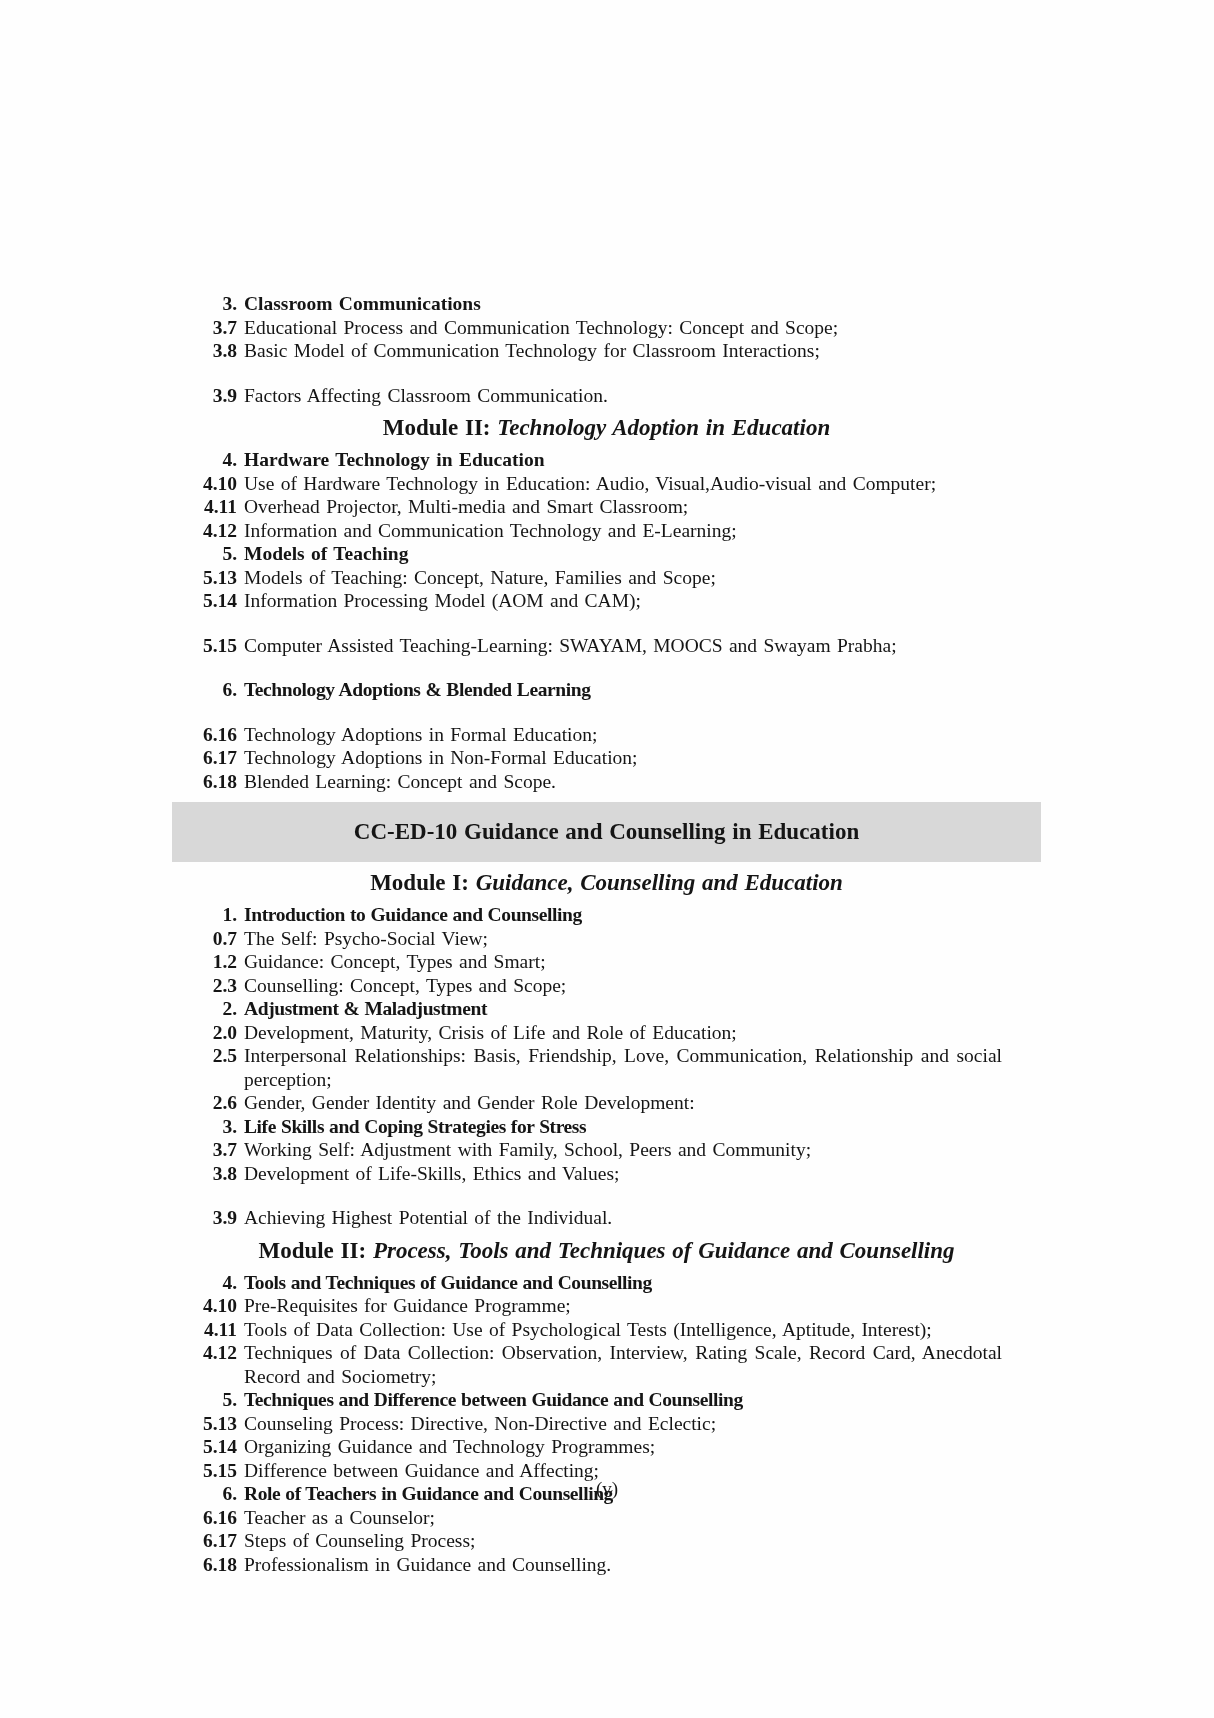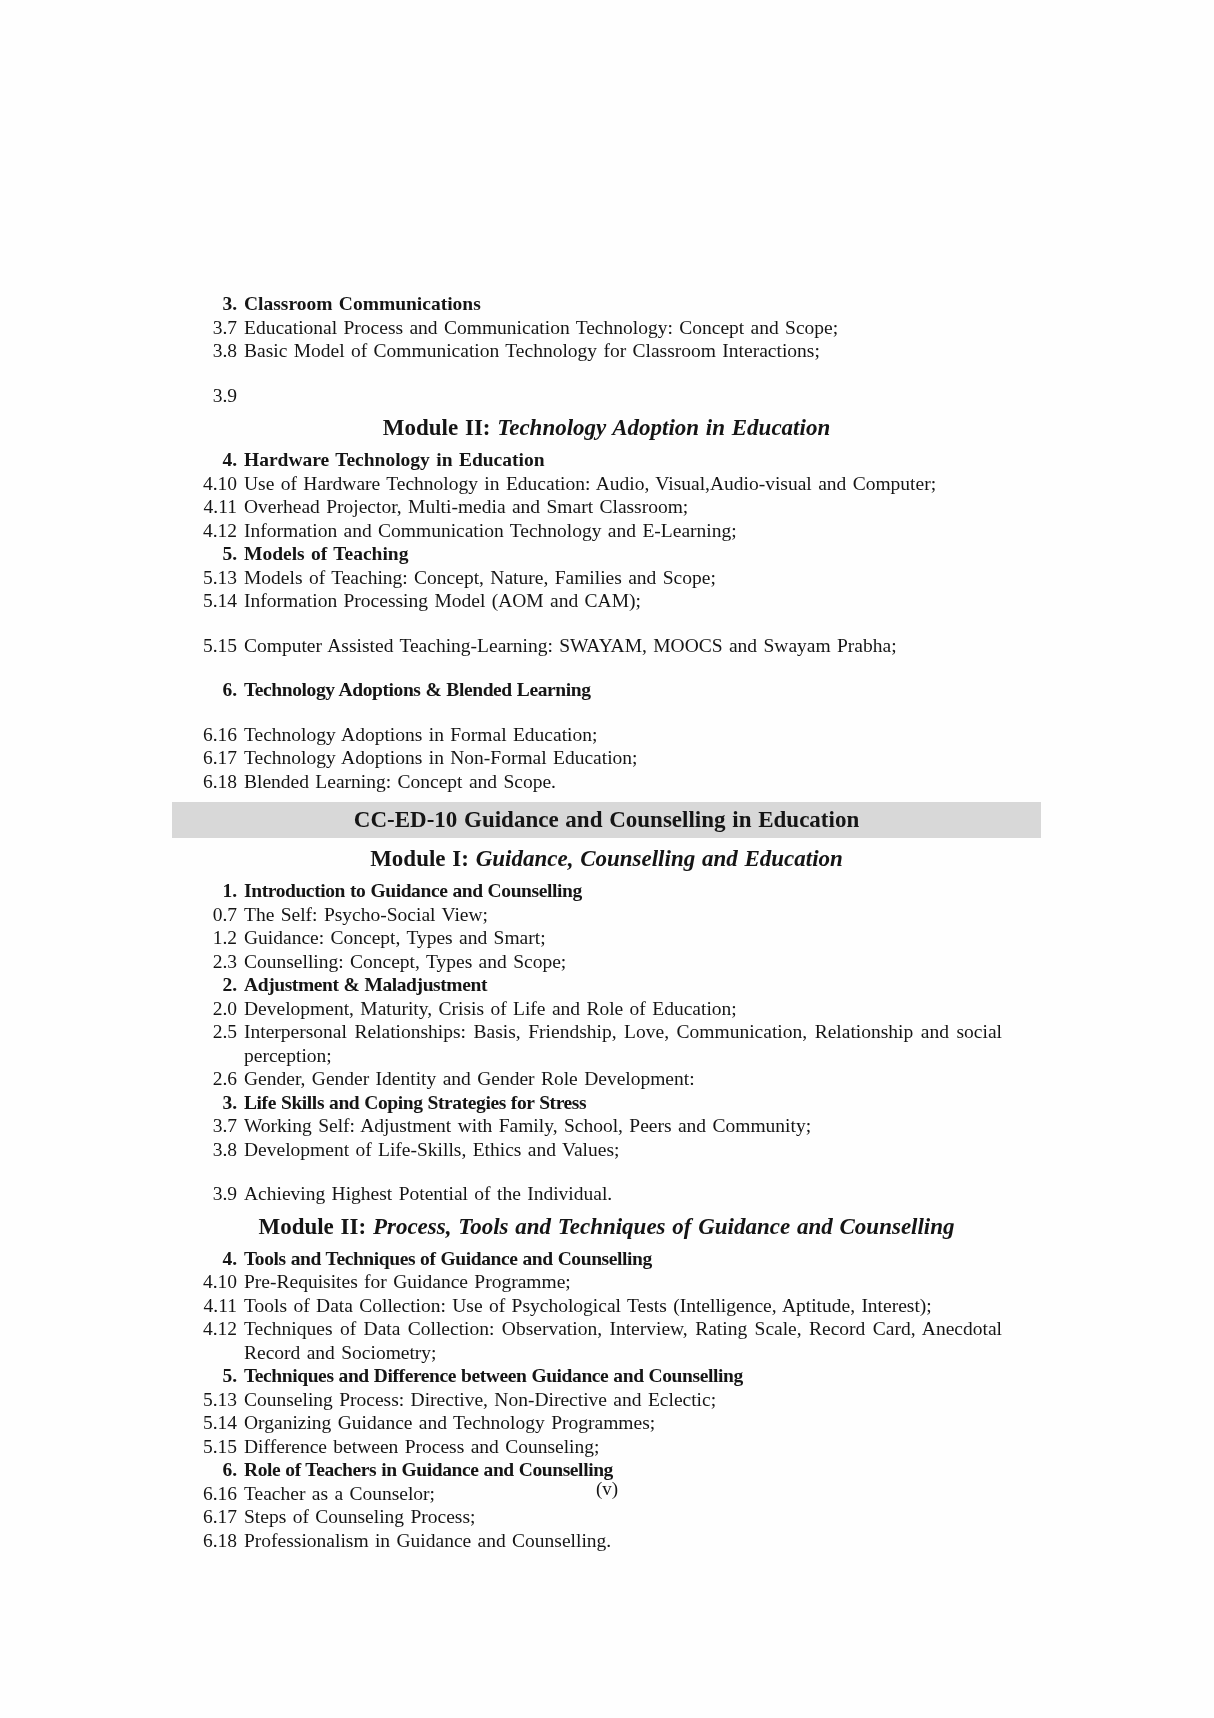--- a/index.html
+++ b/index.html
@@ -26,20 +26,21 @@
     display: flex;
     align-items: baseline;
     padding-right: 39px;
     font-size: 19.5px;
     line-height: 23.5px;
   }
   .num {
     flex: 0 0 65px;
     text-align: right;
     white-space: nowrap;
+    font-weight: bold;
   }
   .txt {
     flex: 1;
     margin-left: 7px;
     text-align: justify;
     word-spacing: 1.5px;
   }
   .topic .num, .topic .txt {
     font-weight: bold;
   }
@@ -52,21 +53,21 @@
     text-align: center;
     font-weight: bold;
     font-size: 23px;
     line-height: 28px;
     margin: 7px 0 6px 0;
     word-spacing: 1px;
   }
   .module-title { font-style: italic; text-align: center; }
   .course-banner {
     margin: 9px 0 5px 0;
-    padding: 4px 0;
+    padding: 16px 0;
     text-align: center;
     font-weight: bold;
     font-size: 23px;
     line-height: 28px;
     word-spacing: 1px;
   }
   .footer {
     position: absolute;
     top: 1478px;
     left: 0;
@@ -88,20 +89,21 @@
       <div class="row item">
         <span class="num">3.7</span>
         <span class="txt">Educational Process and Communication Technology: Concept and Scope;</span>
       </div>
       <div class="row item">
         <span class="num">3.8</span>
         <span class="txt">Basic Model of Communication Technology for Classroom Interactions;</span>
       </div>
       <div class="row item gap">
         <span class="num">3.9</span>
+        <span class="txt">Factors Affecting Classroom Communication.</span>
       </div>
       <div class="module-heading"><span class="module-prefix">Module II:</span> <span class="module-title">Technology Adoption in Education</span></div>
       <div class="row topic">
         <span class="num">4.</span>
         <span class="txt">Hardware Technology in Education</span>
       </div>
       <div class="row item">
         <span class="num">4.10</span>
         <span class="txt">Use of Hardware Technology in Education: Audio, Visual,Audio-visual and Computer;</span>
       </div>
@@ -219,21 +221,21 @@
       <div class="row item">
         <span class="num">5.13</span>
         <span class="txt">Counseling Process: Directive, Non-Directive and Eclectic;</span>
       </div>
       <div class="row item">
         <span class="num">5.14</span>
         <span class="txt">Organizing Guidance and Technology Programmes;</span>
       </div>
       <div class="row item">
         <span class="num">5.15</span>
-        <span class="txt">Difference between Process and Counseling;</span>
+        <span class="txt">Difference between Guidance and Affecting;</span>
       </div>
       <div class="row topic condensed">
         <span class="num">6.</span>
         <span class="txt">Role of Teachers in Guidance and Counselling</span>
       </div>
       <div class="row item">
         <span class="num">6.16</span>
         <span class="txt">Teacher as a Counselor;</span>
       </div>
       <div class="row item">

